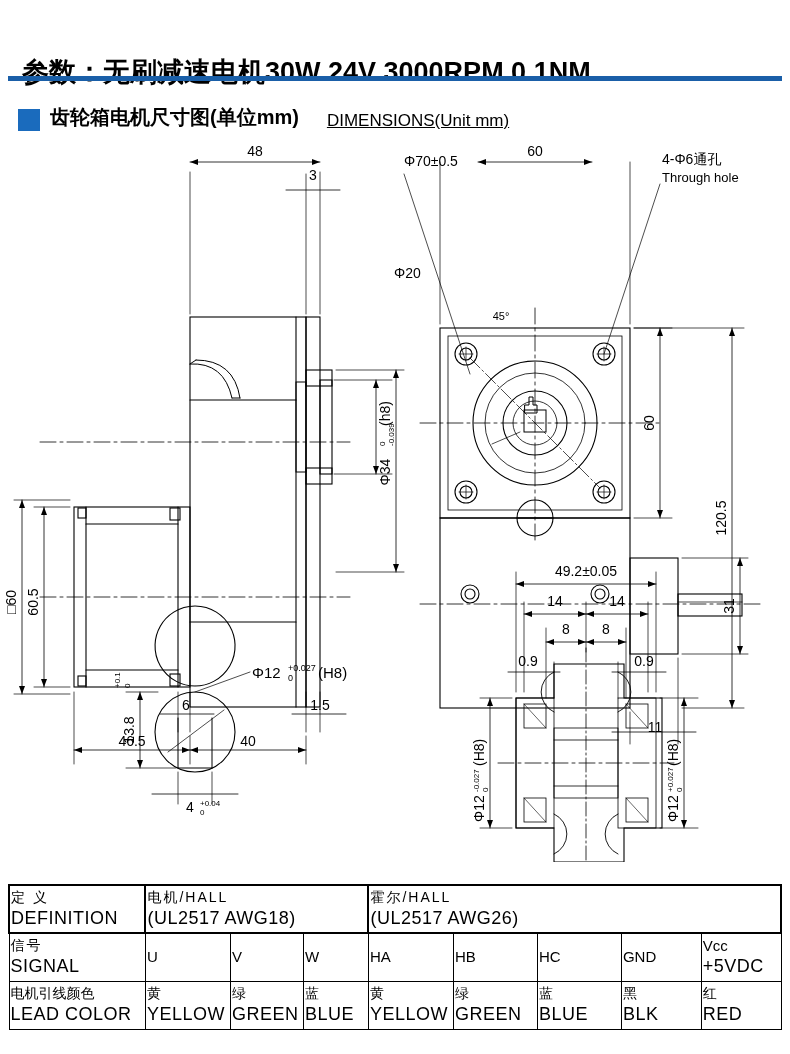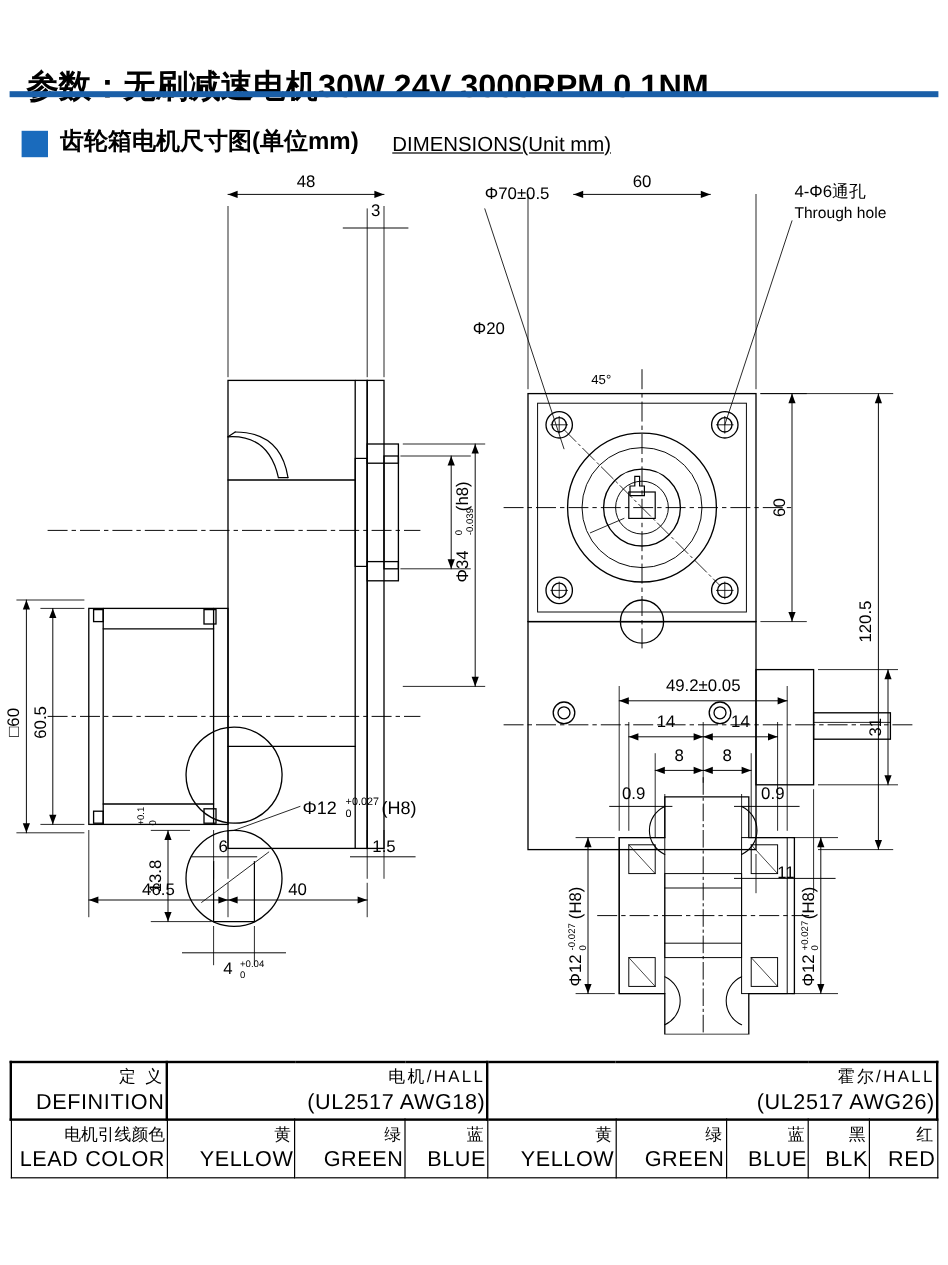--- a/index.html
+++ b/index.html
@@ -65,21 +65,21 @@
   
   .wire-table {
     position: absolute;
     left: 8px; top: 884px;
     width: 774px;
     border-collapse: collapse;
     font-size: 13px;
   }
   .wire-table td {
     border: 1px solid #000;
-    text-align: right;
+    text-align: left;
     vertical-align: middle;
     padding: 2px 1px;
     line-height: 1.25;
     height: 48px;
   }
   .wire-table .cn { font-size: 14px; letter-spacing: 2px; }
   .wire-table .en { font-size: 18px; letter-spacing: .5px; }
   .wire-table .big { font-size: 15px; }
   .t-outer { border: 2px solid #000 !important; }
 </style>
@@ -427,20 +427,37 @@
       <div class="cn">电机/HALL</div>
       <div class="en">(UL2517  AWG18)</div>
     </td>
     <td class="t-outer" colspan="5">
       <div class="cn">霍尔/HALL</div>
       <div class="en">(UL2517  AWG26)</div>
     </td>
   </tr>
   <tr>
     <td>
+      <div class="cn">信号</div>
+      <div class="en">SIGNAL</div>
+    </td>
+    <td class="big" style="width:62px">U</td>
+    <td class="big" style="width:62px">V</td>
+    <td class="big" style="width:62px">W</td>
+    <td class="big" style="width:80px">HA</td>
+    <td class="big" style="width:80px">HB</td>
+    <td class="big" style="width:80px">HC</td>
+    <td class="big" style="width:76px">GND</td>
+    <td style="width:76px">
+      <div class="big">Vcc</div>
+      <div class="en">+5VDC</div>
+    </td>
+  </tr>
+  <tr>
+    <td>
       <div class="cn" style="letter-spacing:0">电机引线颜色</div>
       <div class="en">LEAD  COLOR</div>
     </td>
     <td>
       <div class="cn">黄</div>
       <div class="en">YELLOW</div>
     </td>
     <td>
       <div class="cn">绿</div>
       <div class="en">GREEN</div>

